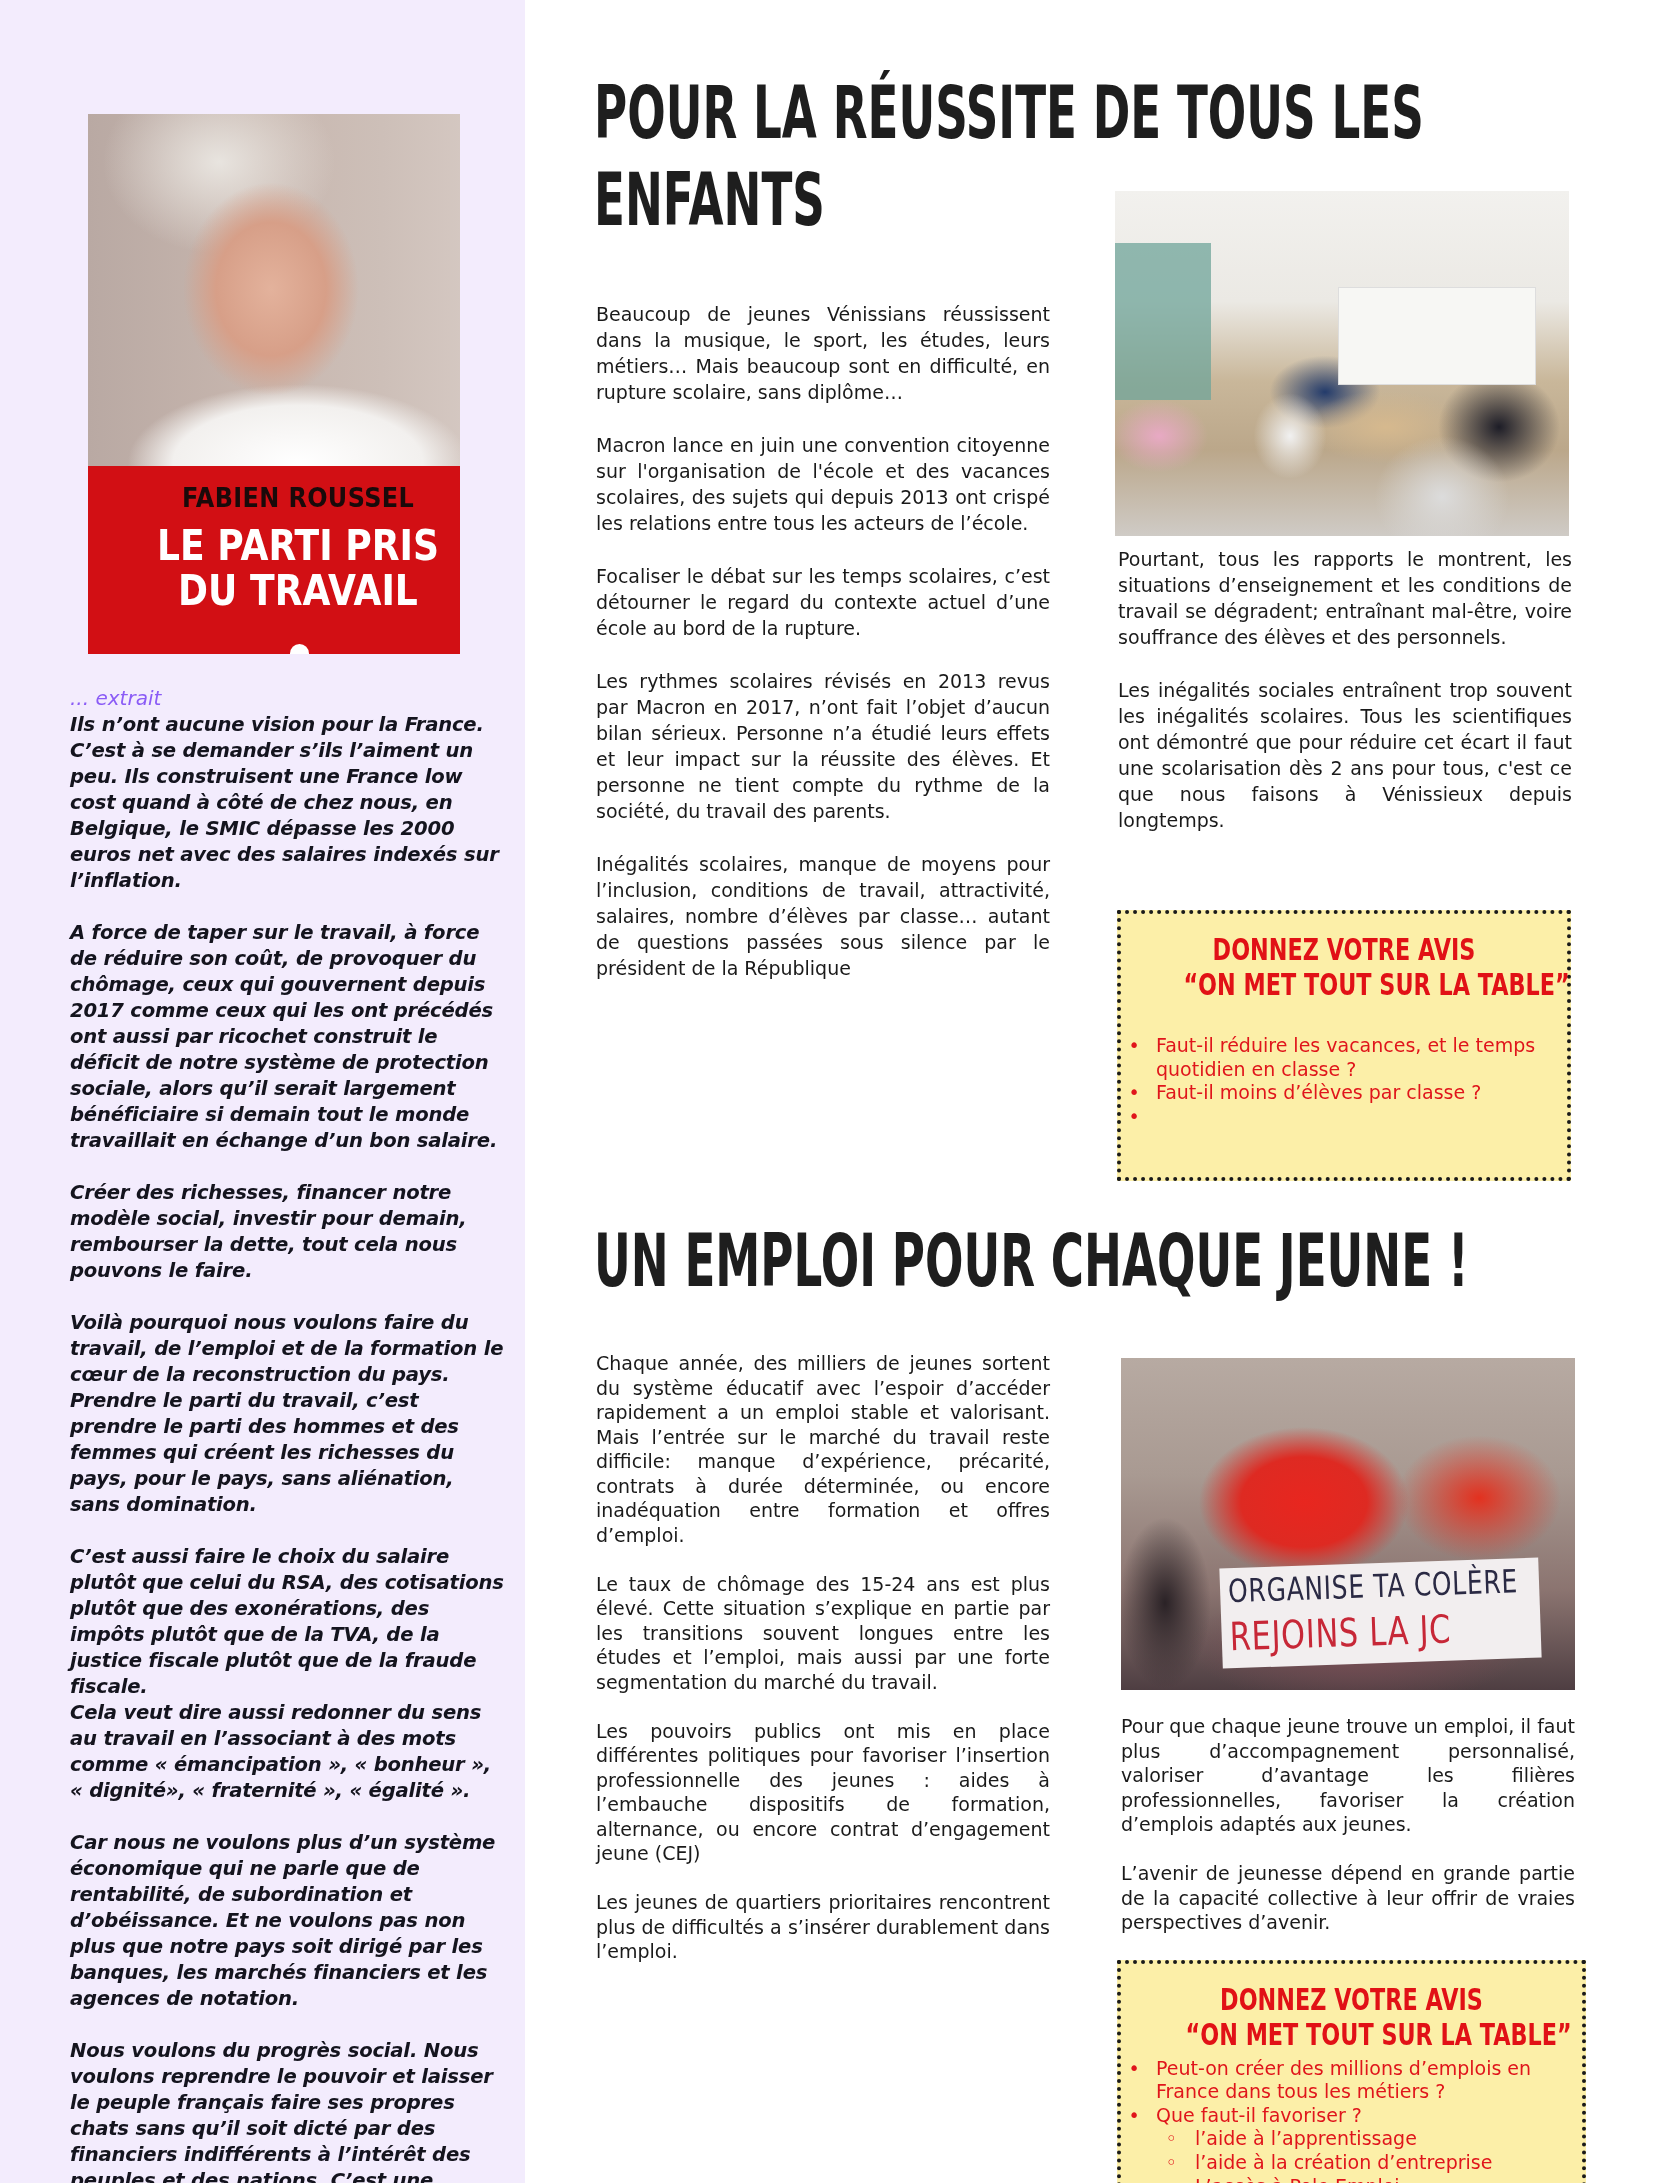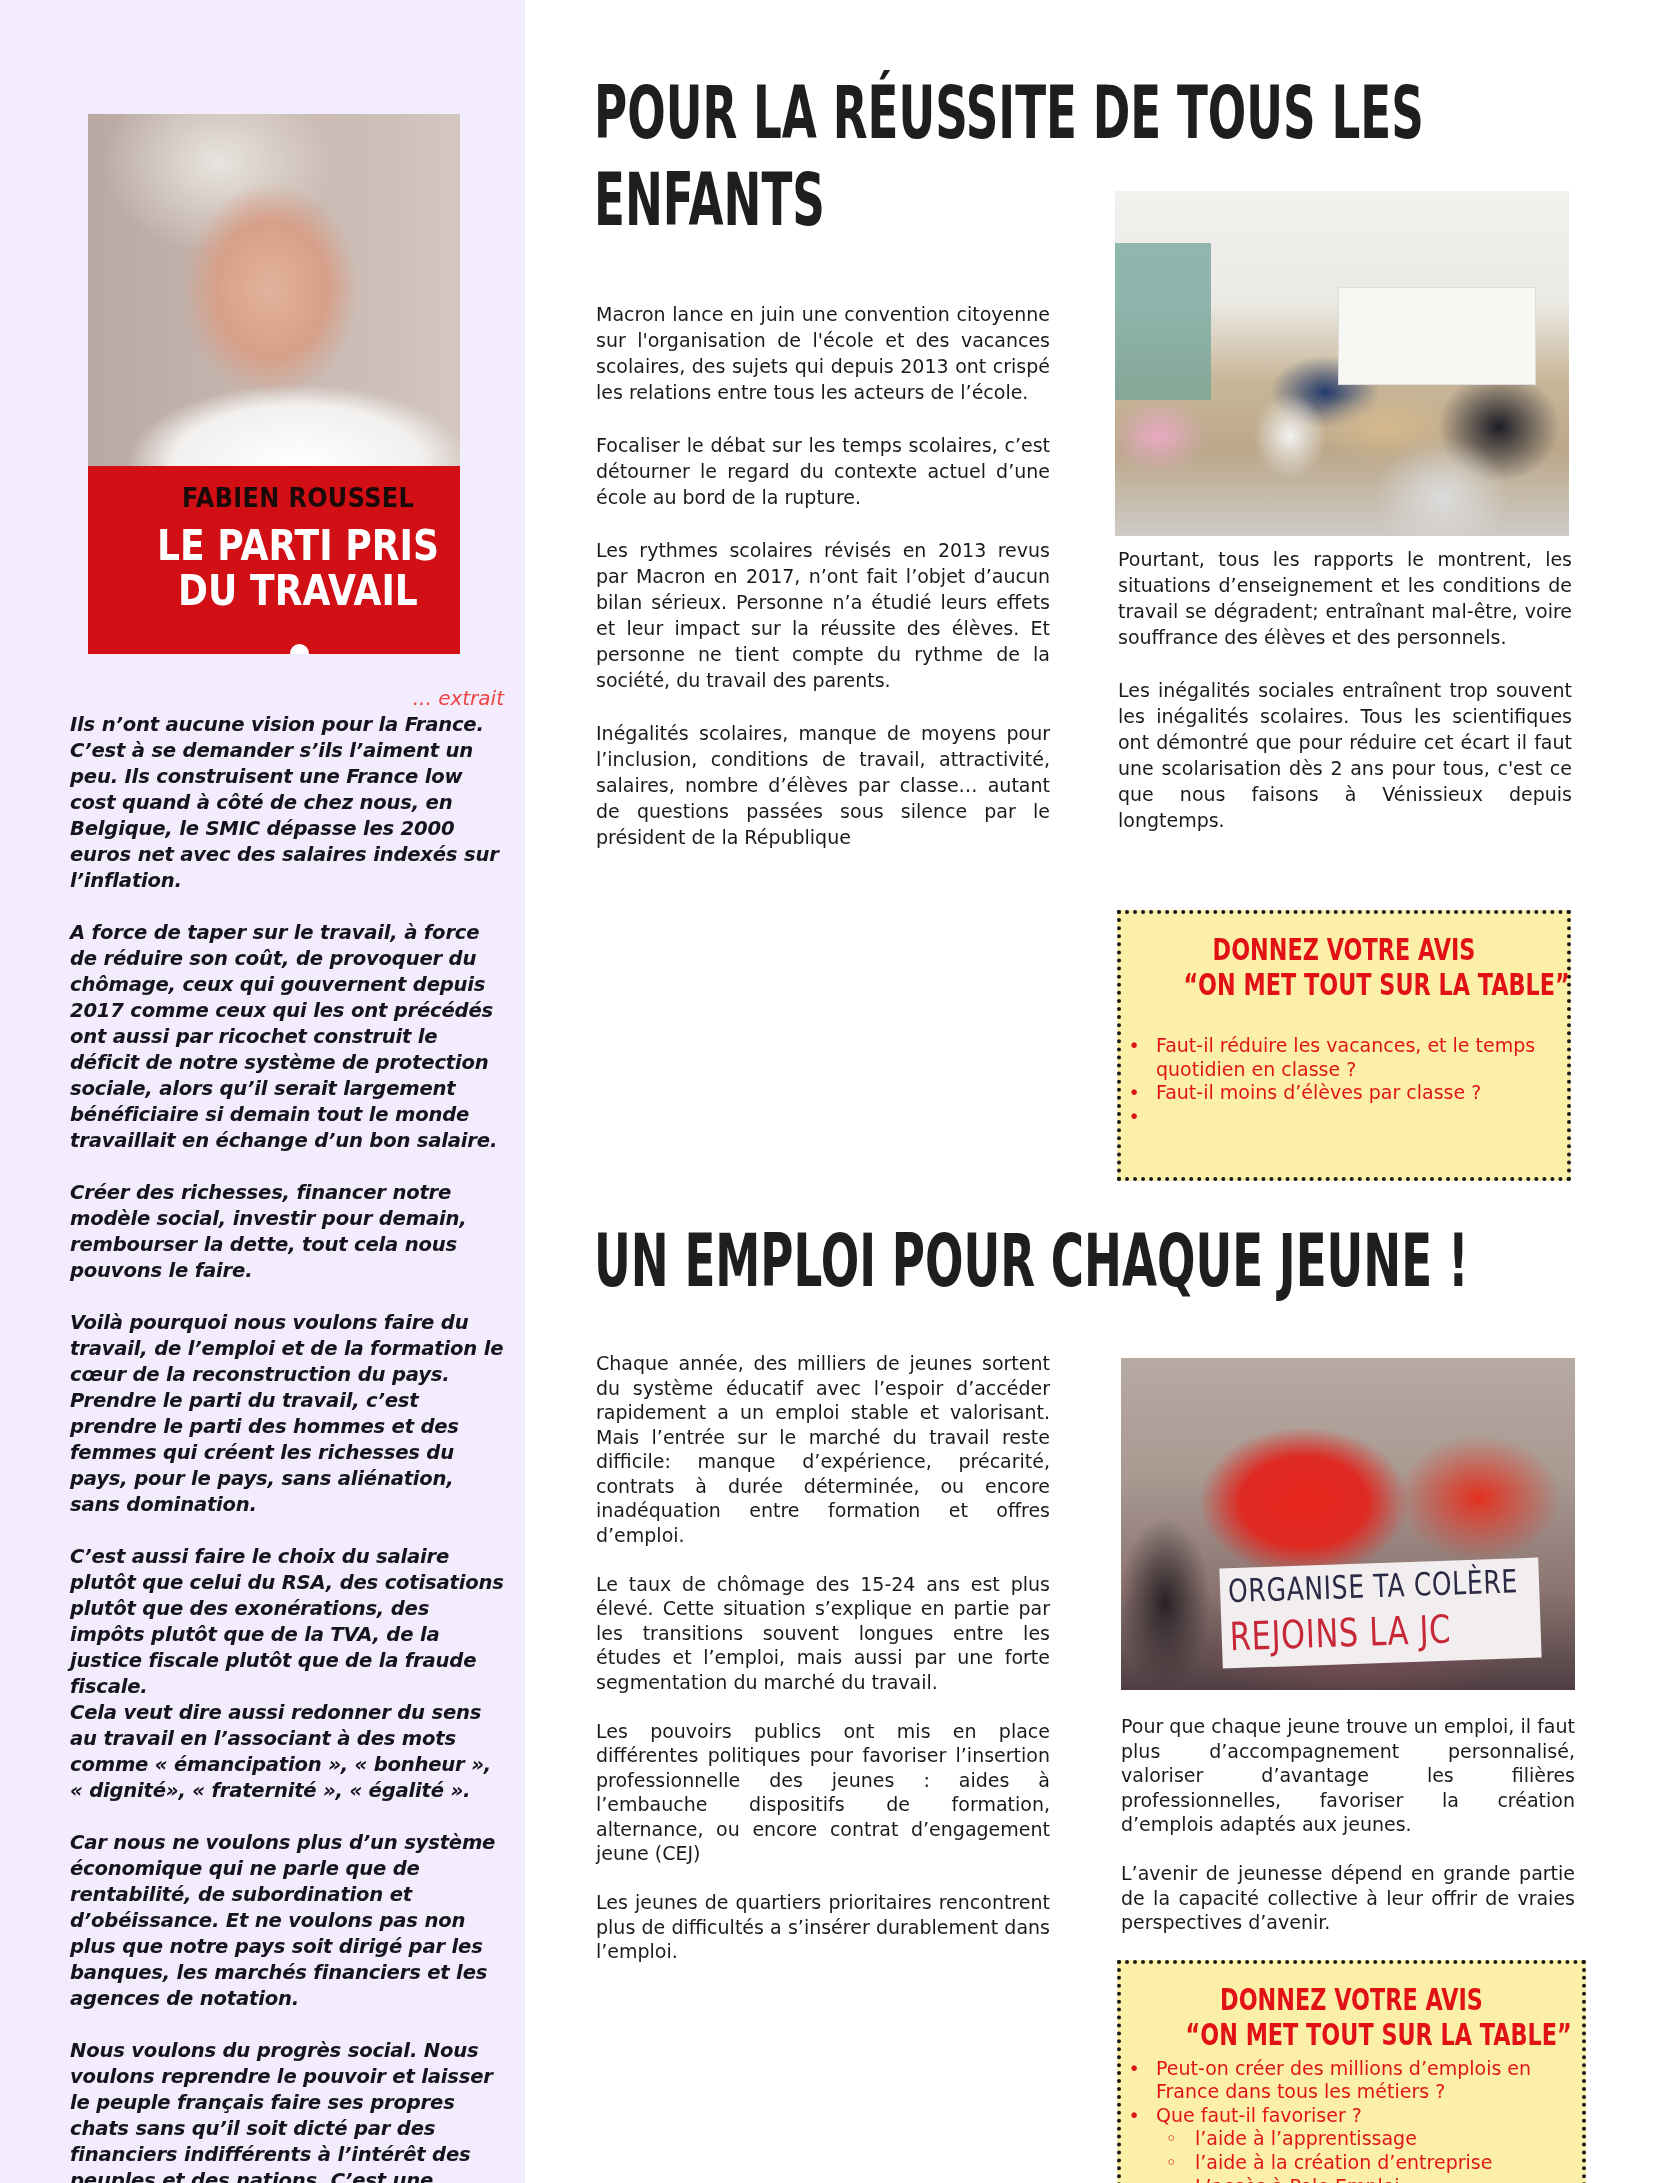--- a/index.html
+++ b/index.html
@@ -41,21 +41,21 @@
     font-family: "DejaVu Sans", sans-serif; font-weight: bold;
     font-size: 43px; line-height: 45px; color: #ffffff;
     transform: scaleX(0.84);
   }
   .book-logo {
     position: absolute; left: 202px; bottom: -8.7px; width: 19px; height: 19px;
     border-radius: 50%; background: #ffffff;
   }
   .extract-label {
     position: absolute; left: 70px; width: 434px; top: 686px;
-    text-align: right; font-style: italic; font-size: 20px; color: #ef4444;
+    text-align: left; font-style: italic; font-size: 20px; color: #8b5cf6;
     font-family: "DejaVu Sans", sans-serif;
   }
   .quote-col {
     position: absolute; left: 70px; top: 712px; width: 437px;
     font-family: "DejaVu Sans", sans-serif; font-weight: bold; font-style: italic;
     font-size: 19.6px; line-height: 26px; color: #14141e;
     letter-spacing: -0.2px;
   }
   .quote-col p { margin: 0 0 26px 0; }
   .quote-col p.tight { margin-bottom: 0; }
@@ -183,20 +183,21 @@
   <p class="tight">C’est aussi faire le choix du salaire plutôt que celui du RSA, des cotisations plutôt que des exonérations, des impôts plutôt que de la TVA, de la justice fiscale plutôt que de la fraude fiscale.</p>
   <p>Cela veut dire aussi redonner du sens au travail en l’associant à des mots comme « émancipation », « bonheur », « dignité», « fraternité », « égalité ».</p>
   <p>Car nous ne voulons plus d’un système économique qui ne parle que de rentabilité, de subordination et d’obéissance. Et ne voulons pas non plus que notre pays soit dirigé par les banques, les marchés financiers et les agences de notation.</p>
   <p class="tight">Nous voulons du progrès social. Nous voulons reprendre le pouvoir et laisser le peuple français faire ses propres chats sans qu’il soit dicté par des financiers indifférents à l’intérêt des peuples et des nations. C’est une révolution.</p>
 </div>
 
 <div class="h-big h1a">POUR LA RÉUSSITE DE TOUS LES</div>
 <div class="h-big h1b">ENFANTS</div>
 
 <div class="body-col col-a1">
+  <p>Beaucoup de jeunes Vénissians réussissent dans la musique, le sport, les études, leurs métiers… Mais beaucoup sont en difficulté, en rupture scolaire, sans diplôme…</p>
   <p>Macron lance en juin une convention citoyenne sur l'organisation de l'école et des vacances scolaires, des sujets qui depuis 2013 ont crispé les relations entre tous les acteurs de l’école.</p>
   <p>Focaliser le débat sur les temps scolaires, c’est détourner le regard du contexte actuel d’une école au bord de la rupture.</p>
   <p>Les rythmes scolaires révisés en 2013 revus par Macron en 2017, n’ont fait l’objet d’aucun bilan sérieux. Personne n’a étudié leurs effets et leur impact sur la réussite des élèves. Et personne ne tient compte du rythme de la société, du travail des parents.</p>
   <p class="tight">Inégalités scolaires, manque de moyens pour l’inclusion, conditions de travail, attractivité, salaires, nombre d’élèves par classe… autant de questions passées sous silence par le président de la République</p>
 </div>
 
 <div class="photo photo-class">
   <div class="wall-green"></div>
   <div class="board"></div>
 </div>

